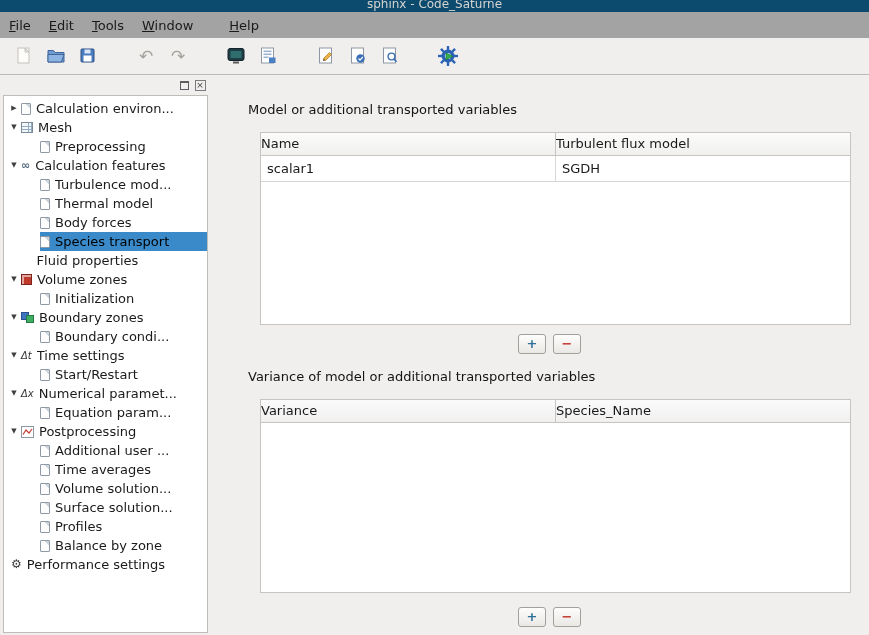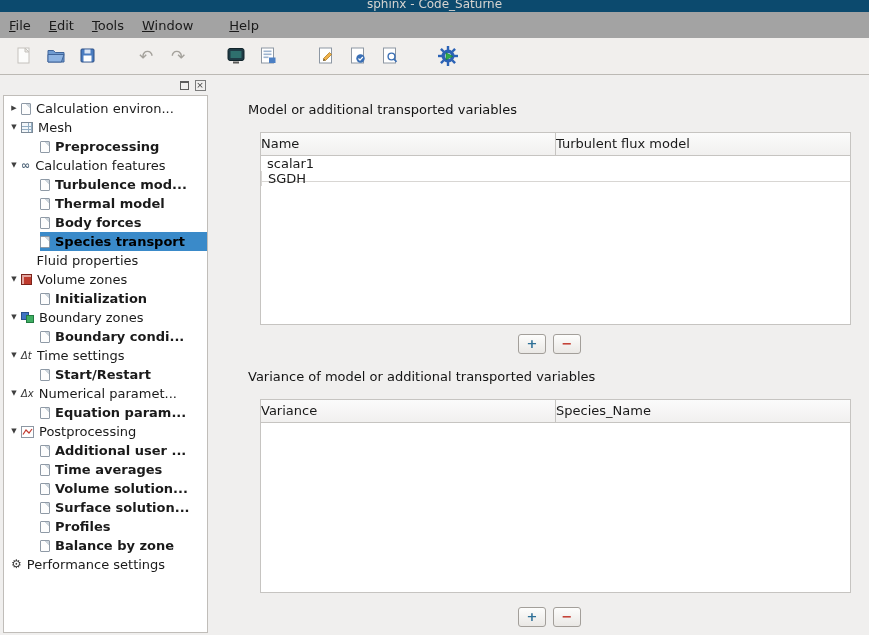--- a/index.html
+++ b/index.html
@@ -31,21 +31,21 @@
   .dock-header { height:20px; flex:0 0 20px; display:flex; justify-content:flex-end; align-items:center; gap:4px; padding:0 5px; }
   .dock-btn { width:12px; height:12px; display:flex; align-items:center; justify-content:center; }
   .float-box { width:9px; height:9px; border:1px solid #5d5d5d; border-top-width:2px; }
   .close-box { width:11px; height:11px; border:1px solid #7b7b7b; font-size:9px; line-height:9px; text-align:center; color:#444; display:flex; align-items:center; justify-content:center; }
 
   .tree { flex:1; background:#fff; border:1px solid #c0bdb9; margin:0 3px 2px 3px; padding-top:3px; overflow:hidden; }
   .ti { height:19px; display:flex; align-items:center; white-space:nowrap; overflow:hidden; cursor:default; }
   .ti .arrow { flex:0 0 14px; width:14px; text-align:center; font-size:7px; color:#3f3f3f; line-height:19px; }
   .ti.d0 { padding-left:3px; }
   .ti.d0.noarrow { padding-left:7px; }
-  .ti.d1 { padding-left:36px;font-weight:bold; }
+  .ti.d1 { padding-left:36px; }
   .zone { display:flex; align-items:center; gap:5px; flex:1; height:100%; min-width:0; }
   .zone.sel { background:#3a8ac9; color:#000000; }
   .lbl { overflow:hidden; }
 
   
   .ic { flex:none; display:inline-block; }
   .ic-page { width:10px; height:12px; background:linear-gradient(225deg,#cdd5dc 0 3px,#fdfdfd 3px); border:1px solid #8f9aa6; border-radius:1px; }
   .ic-grid { width:12px; height:11px; border:1px solid #7d8a97; background-color:#f2f6f9;
     background-image:repeating-linear-gradient(to right,transparent 0 2.5px,#93aec4 2.5px 3.5px),
                      repeating-linear-gradient(to bottom,transparent 0 2.5px,#93aec4 2.5px 3.5px); }
@@ -61,21 +61,21 @@
   
   .main { flex:1; padding:27px 18px 0 37px; min-width:0; overflow:hidden; }
   .section-title { height:16px; line-height:16px; margin-bottom:14px; color:#141414; }
   .tablebox { margin-left:12px; border:1px solid #c6c4c1; background:#fff; display:flex; flex-direction:column; }
   .tb1 { height:193px; }
   .tb2 { height:194px; }
   .thead { display:flex; flex:0 0 23px; background:linear-gradient(#fbfbfb,#f1f0ef); border-bottom:1px solid #c6c4c1; }
   .th { flex:1; line-height:22px; }
   .th:first-child { border-right:1px solid #c6c4c1; }
   .tbody { flex:1; background:#fff; overflow:hidden; }
-  .trow { display:flex; height:26px; border-bottom:1px solid #d8d6d3;flex-direction:column; }
+  .trow { display:flex; height:26px; border-bottom:1px solid #d8d6d3; }
   .td { flex:1; display:flex; align-items:center; padding-left:6px; }
   .td:last-child { border-left:1px solid #d8d6d3; }
   .btnrow { display:flex; justify-content:center; gap:7px; margin-top:9px; margin-bottom:15px; }
   .btnrow.last { margin-top:14px; }
   .sbtn { width:28px; height:20px; border:1px solid #a39f9a; border-radius:3px;
           background:linear-gradient(#fdfdfc,#eae8e5); font-family:"DejaVu Sans",sans-serif;
           font-size:13px; font-weight:bold; line-height:16px; text-align:center; cursor:default; }
   .plus  { color:#2e7097; }
   .minus { color:#c23b30; }
 </style>

